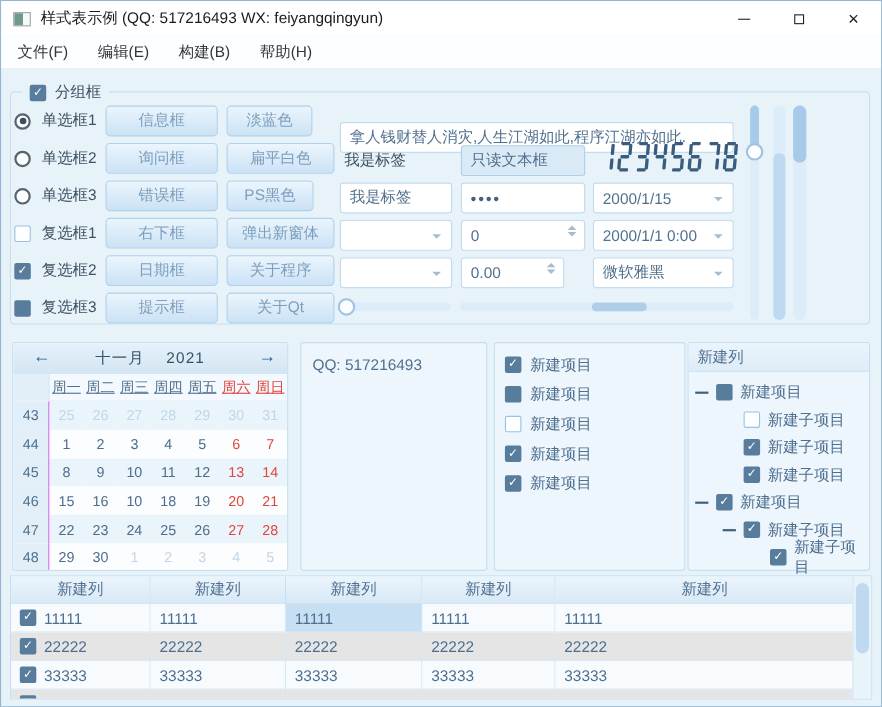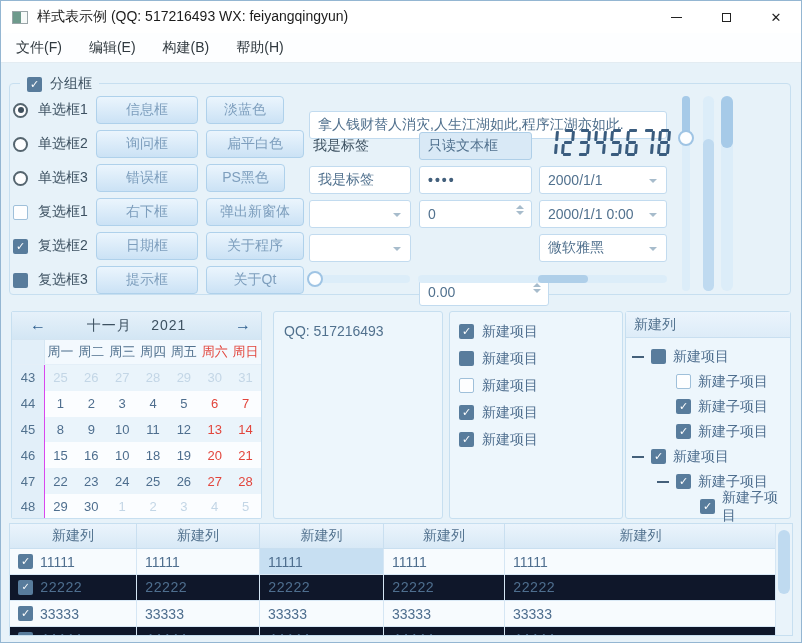--- a/index.html
+++ b/index.html
@@ -87,21 +87,21 @@
   .calendar { position:absolute; left:10px; top:310px; width:251px; height:208px;
               border:1px solid #C7DFF0; background:#FBFDFF; overflow:hidden; border-radius:2px; }
   .cal-header { height:28px; background:linear-gradient(#E6F1FA,#D3E6F4); display:flex; align-items:center;
                 position:relative; border-bottom:1px solid #D4E5F2; }
   .cal-arrow { position:absolute; font-size:16px; font-weight:bold; color:#2F5F8F; top:4px; }
   .cal-arrow.prev { left:18px; }
   .cal-arrow.next { right:10px; }
   .cal-title { width:100%; text-align:center; font-size:14px; color:#3D5161; letter-spacing:1px; }
   .cal-dayrow { height:25px; display:flex; background:#F3F9FE; border-bottom:1px solid #E4EFF8; }
   .cal-dayrow .wkspacer { width:33px; background:#E2EFF9; border-right:1px solid #D5E6F3; }
-  .cal-dayrow .dh { flex:1; display:flex; align-items:center; justify-content:center; font-size:13px; color:#51718E; }
+  .cal-dayrow .dh { flex:1; display:flex; align-items:center; justify-content:center; font-size:13px; color:#51718E;text-decoration:underline; }
   .cal-dayrow .dh.red { color:#E2453C; }
   .cal-week { height:25.8px; display:flex; }
   .cal-wk { width:33px; background:#E2EFF9; border-right:1px solid #d946ef; display:flex; align-items:center;
             justify-content:center; font-size:13px; color:#51718E; }
   .cal-day { flex:1; display:flex; align-items:center; justify-content:center; font-size:13px; color:#4E6E8E; }
   .cal-week.odd .cal-day { background:#EAF4FB; }
   .cal-week.even .cal-day { background:#FBFDFF; }
   .cal-day.muted { color:#C3D6E6; }
   .cal-day.red { color:#E2453C; }
 
@@ -121,21 +121,21 @@
   
   .table { position:absolute; left:8px; top:522px; width:784px; height:113px; border:1px solid #C7DFF0;
            background:#F6FAFE; overflow:hidden; }
   .t-headrow { height:25px; display:flex; }
   .t-h { background:linear-gradient(#EBF4FC,#D8E9F6); border-right:1px solid #C9DFF0; border-bottom:1px solid #C9DFF0;
          display:flex; align-items:center; justify-content:center; font-size:14px; color:#51718E; flex:none; }
   .t-row { height:26px; display:flex; }
   .t-c { border-right:1px solid #D5E6F4; border-bottom:1px solid #D9E9F6; display:flex; align-items:center;
          gap:7px; padding-left:8px; font-size:14px; color:#4E6E8E; flex:none; white-space:nowrap; overflow:hidden; }
   .t-row.odd  .t-c { background:#F7FBFE; }
-  .t-row.even .t-c { background:#0f172a;font-family:Liberation Mono, monospace; }
+  .t-row.even .t-c { background:#e5e5e5; }
   .t-c.sel { background:#C7DFF2 !important; }
   .t-vsb { position:absolute; right:0; top:0; width:17px; height:113px; background:#E9F3FA; border-left:1px solid #D5E6F4; }
   .t-vsb .sb-handle-v { left:2px; width:12px; top:6px; height:64px; }
 </style>
 </head>
 <body>
 
 <div class="window">
 
   <div class="titlebar">
@@ -249,34 +249,34 @@
         <div class="seg seg-c"></div>
         <div class="seg seg-d"></div>
         <div class="seg seg-e"></div>
         <div class="seg seg-f"></div>
         <div class="seg seg-g"></div>
       </div>
     </div>
 
   <div class="field" style="left:308px;top:165px;width:102px;">我是标签</div>
   <div class="field pwd" style="left:418px;top:165px;width:113px;">••••</div>
-  <div class="field combo" style="left:538px;top:165px;width:128px;">2000/1/1</div>
+  <div class="field combo" style="left:538px;top:165px;width:128px;">2000/1/15</div>
 
   <div class="field combo" style="left:308px;top:199px;width:102px;"></div>
   <div class="field spin" style="left:418px;top:199px;width:113px;">
       <span>0</span>
       <span class="arrows">
         <i class="up"></i>
         <i class="dn"></i>
       </span>
     </div>
   <div class="field combo" style="left:538px;top:199px;width:128px;">2000/1/1 0:00</div>
 
   <div class="field combo" style="left:308px;top:233px;width:102px;"></div>
-  <div class="field spin" style="left:418px;top:233px;width:130px;margin-top:44px;">
+  <div class="field spin" style="left:418px;top:233px;width:94px;">
       <span>0.00</span>
       <span class="arrows">
         <i class="up"></i>
         <i class="dn"></i>
       </span>
     </div>
   <div class="field combo" style="left:538px;top:233px;width:128px;">微软雅黑</div>
 
   <div class="h-track" style="left:314px;top:274px;width:95px;"></div>
   <div class="slider-handle" style="left:306px;top:270px;"></div>

